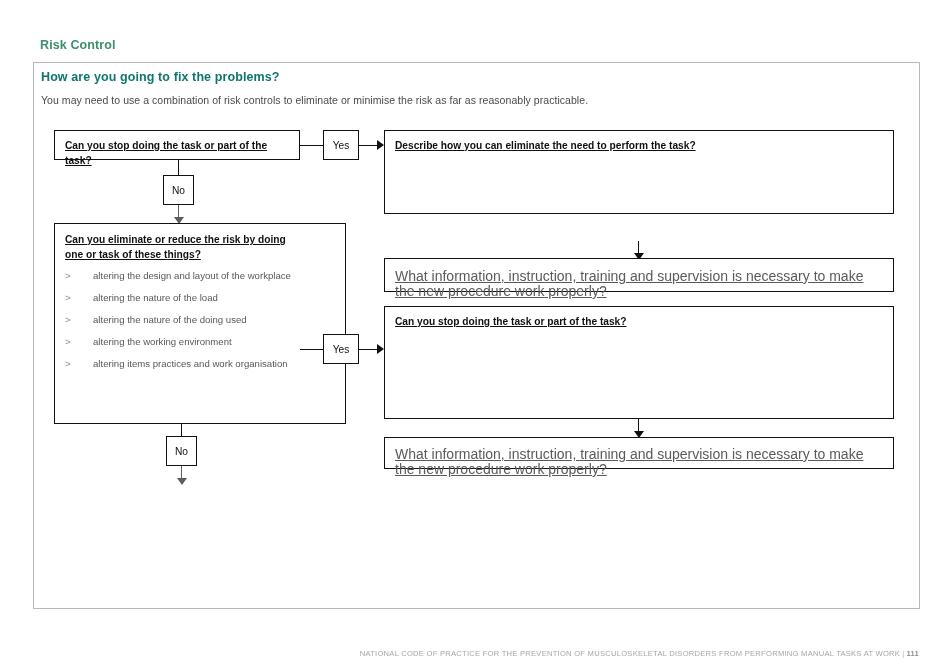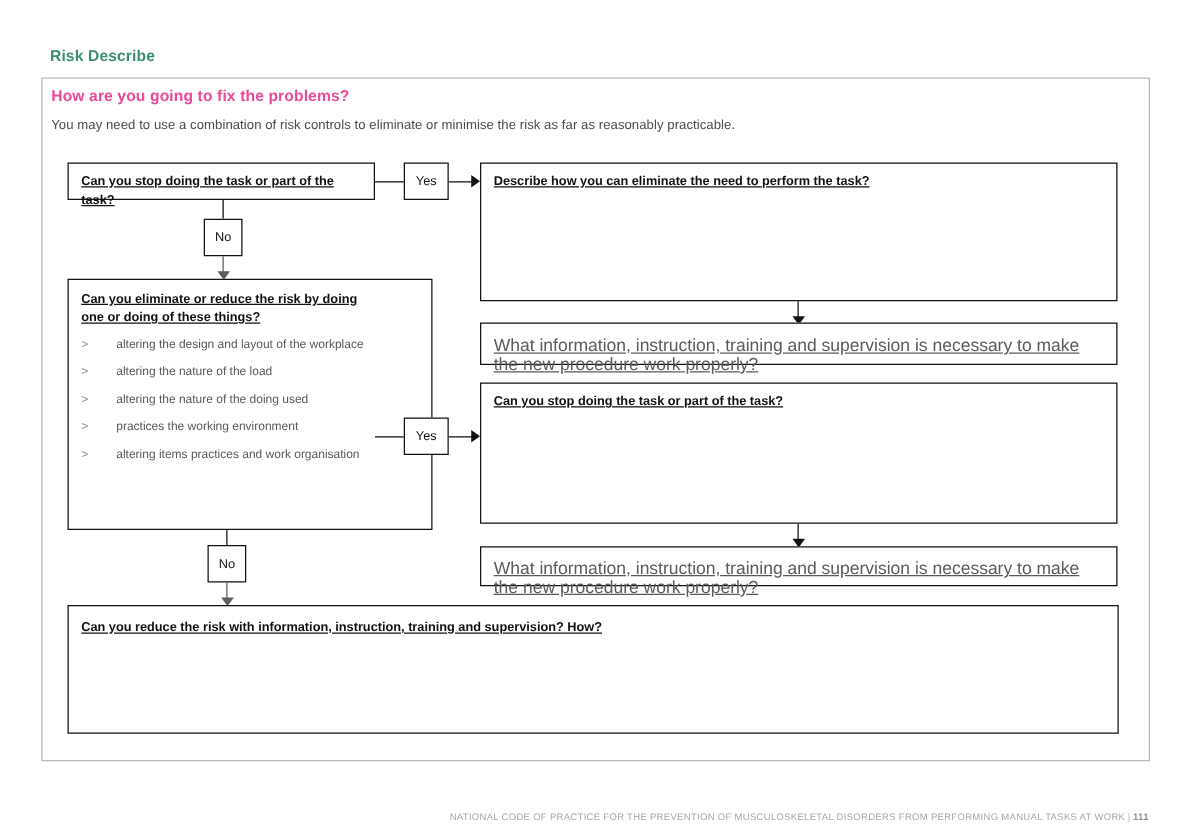--- a/index.html
+++ b/index.html
@@ -38,21 +38,21 @@
     border: 1px solid #b9b9b9;
     background: #ffffff;
   }
 
   #section-title {
     position: absolute;
     left: 7px;
     top: 7px;
     font-size: 12.5px;
     font-weight: bold;
-    color: #ec4899;
+    color: #0f766e;
     letter-spacing: 0.1px;
   }
 
   #intro-text {
     position: absolute;
     left: 7px;
     top: 31px;
     font-size: 10.5px;
     color: #4a4a4a;
     letter-spacing: 0.05px;
@@ -172,21 +172,21 @@
   }
   #footer .pg {
     color: #8f8f8f;
     font-weight: bold;
   }
   #footer .sep { color: #b9b9b9; padding: 0 2px; }
 </style>
 </head>
 <body>
 
-<div id="page-heading">Risk Describe</div>
+<div id="page-heading">Risk Control</div>
 
 <div id="panel">
 
   <div id="section-title">How are you going to fix the problems?</div>
   <div id="intro-text">You may need to use a combination of risk controls to eliminate or minimise the risk as far as reasonably practicable.</div>
 
   <div id="flow">
 
     <div class="fbox" style="left:20px; top:67px; width:246px; height:30px;">
       <div class="btext" style="top:7px;">Can you stop doing the task or part of the task?</div>
@@ -206,39 +206,39 @@
     <div class="chip" style="left:129px; top:112px; width:31px; height:30px;">
       <span>No</span>
     </div>
 
     <div class="vline grey" style="left:144px; top:142px; height:13px;"></div>
     <div class="arrow-down grey" style="left:140px; top:154px;"></div>
 
     <div class="fbox" style="left:20px; top:160px; width:292px; height:201px;">
       <div class="btext" style="top:8px; line-height:15px;">
         <span>Can you eliminate or reduce the risk by doing</span><br>
-        <span>one or doing of these things?</span>
+        <span>one or task of these things?</span>
       </div>
 
       <div class="blist">
         <div class="blitem">
           <span class="bmark">&gt;</span>
           <span>altering the design and layout of the workplace</span>
         </div>
         <div class="blitem">
           <span class="bmark">&gt;</span>
           <span>altering the nature of the load</span>
         </div>
         <div class="blitem">
           <span class="bmark">&gt;</span>
           <span>altering the nature of the doing used</span>
         </div>
         <div class="blitem">
           <span class="bmark">&gt;</span>
-          <span>practices the working environment</span>
+          <span>altering the working environment</span>
         </div>
         <div class="blitem">
           <span class="bmark">&gt;</span>
           <span>altering items practices and work organisation</span>
         </div>
       </div>
     </div>
 
     <div class="hline" style="left:266px; top:286px; width:57px;"></div>
 
@@ -251,25 +251,22 @@
 
     <div class="vline" style="left:147px; top:361px; height:12px;"></div>
 
     <div class="chip" style="left:132px; top:373px; width:31px; height:30px;">
       <span>No</span>
     </div>
 
     <div class="vline grey" style="left:147px; top:403px; height:13px;"></div>
     <div class="arrow-down grey" style="left:143px; top:415px;"></div>
 
-    <div class="fbox" style="left:20px; top:421px; width:841px; height:103px;">
-      <div class="btext" style="top:10px;">Can you reduce the risk with information, instruction, training and supervision? How?</div>
-    </div>
-
-    <div class="fbox" style="left:350px; top:67px; width:510px; height:111px;">
+
+    <div class="fbox" style="left:350px; top:67px; width:510px; height:84px;">
       <div class="btext" style="top:7px;">Describe how you can eliminate the need to perform the task?</div>
     </div>
 
     <div class="vline" style="left:604px; top:178px; height:13px;"></div>
     <div class="arrow-down" style="left:600px; top:190px;"></div>
 
     <div class="fbox" style="left:350px; top:195px; width:510px; height:34px;">
       <div class="btext light" style="top:10px;">What information, instruction, training and supervision is necessary to make the new procedure work properly?</div>
     </div>
 

